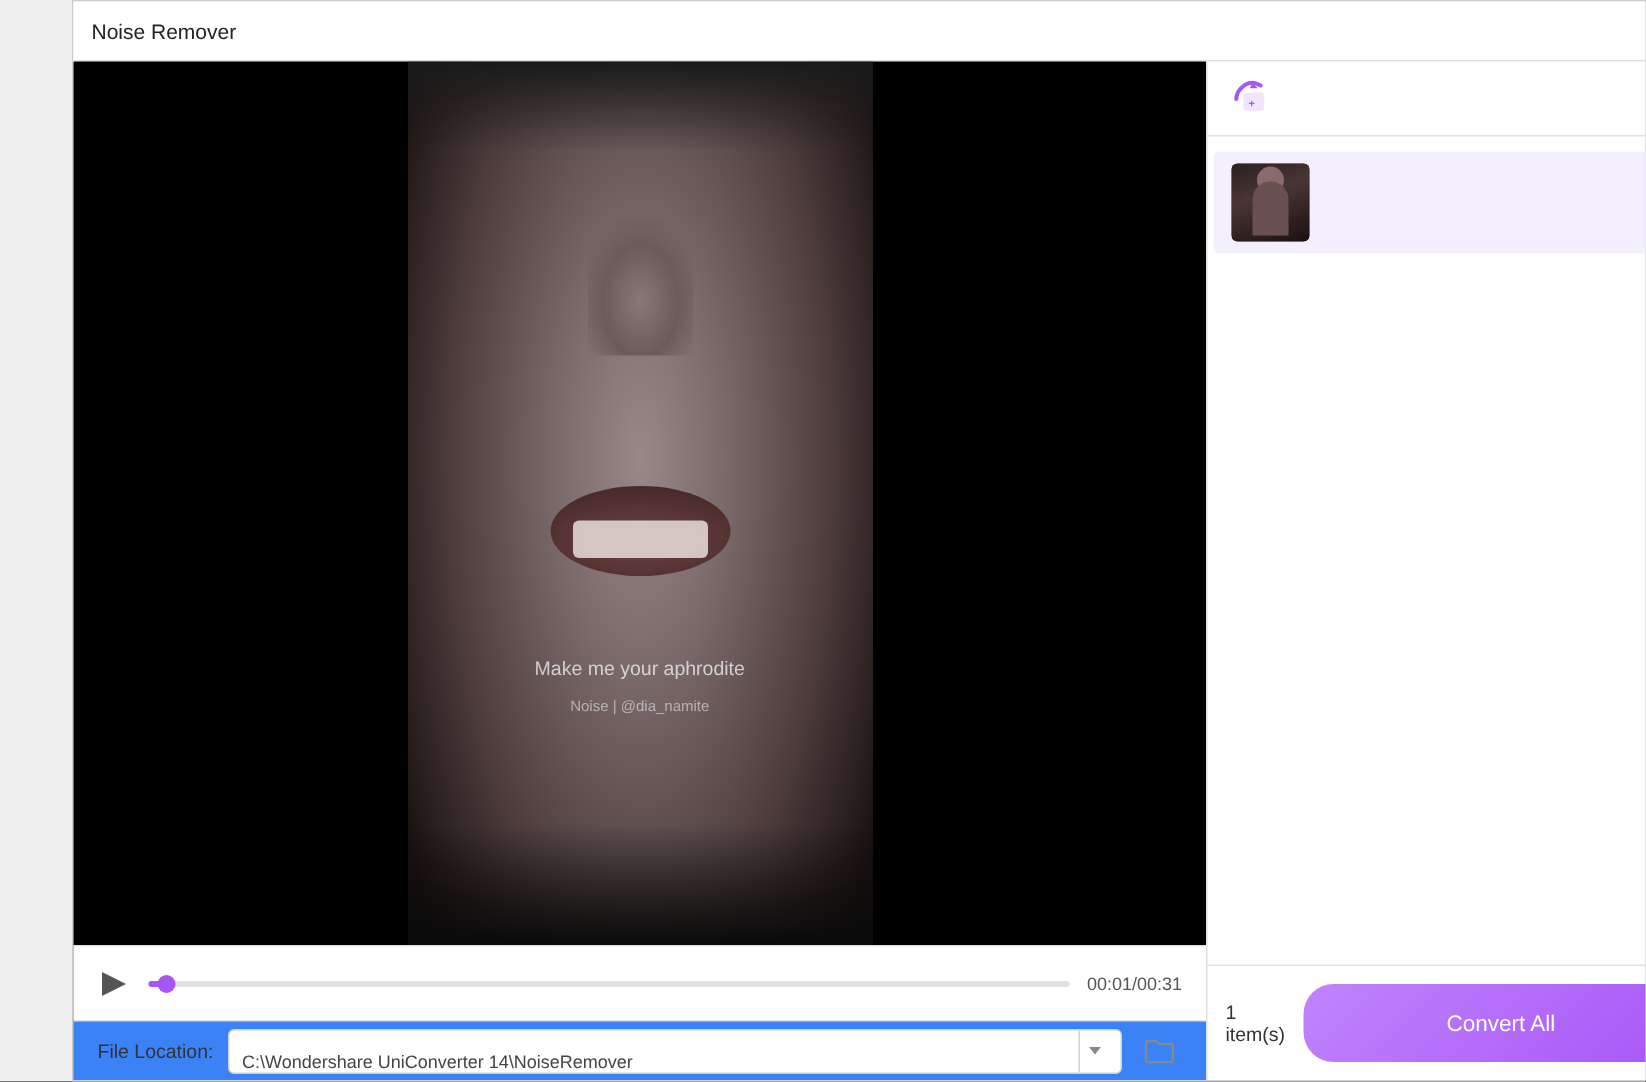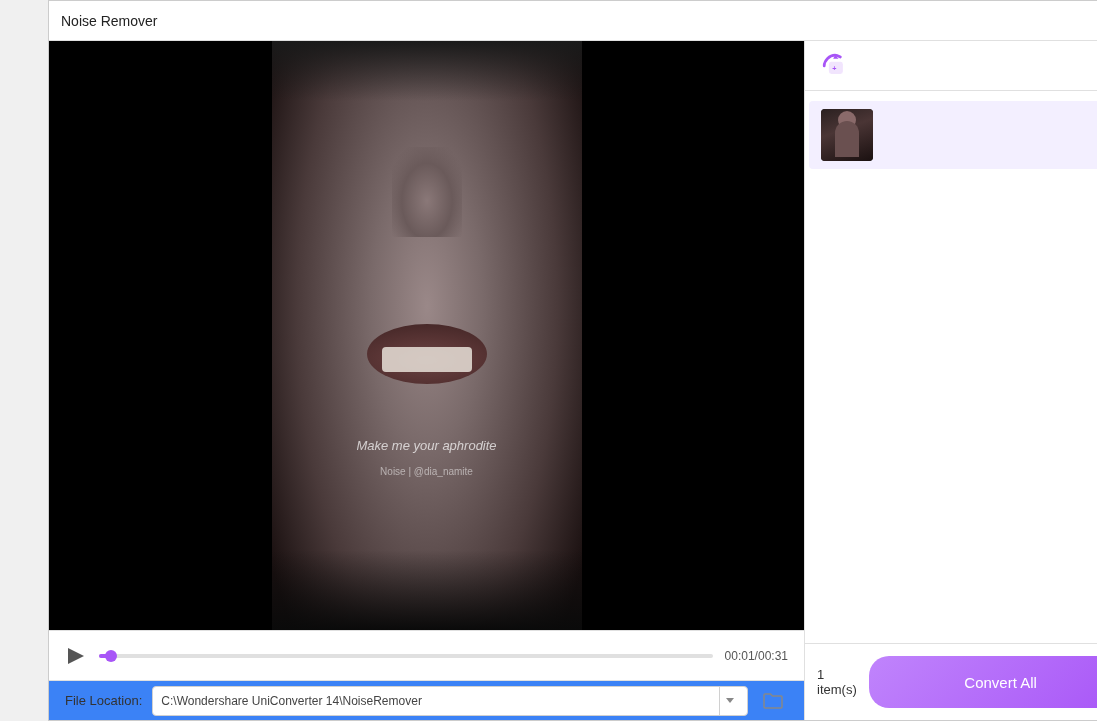--- a/index.html
+++ b/index.html
@@ -115,21 +115,20 @@
       opacity: 0.85;
     }
     .video-text-overlay {
       position: absolute;
       bottom: 30%;
       left: 50%;
       transform: translateX(-50%);
       text-align: center;
       color: rgba(255,255,255,0.7);
       font-size: 13px;
-      font-style: italic;
       white-space: nowrap;
       pointer-events: none;
     }
     .video-text-sub {
       position: absolute;
       bottom: 26%;
       left: 50%;
       transform: translateX(-50%);
       text-align: center;
       color: rgba(255,255,255,0.5);
@@ -229,21 +228,21 @@
     .file-location-input {
       flex: 1;
       height: 30px;
       border: 1px solid #d0d0d0;
       border-radius: 4px;
       padding: 0 8px;
       font-size: 12px;
       color: #444;
       background: #fff;
       display: flex;
-      align-items: center;
+      align-items: flex-end;
       position: relative;
     }
     .file-location-text {
       flex: 1;
       font-size: 12px;
       color: #444;
       overflow: hidden;
       text-overflow: ellipsis;
       white-space: nowrap;
     }

